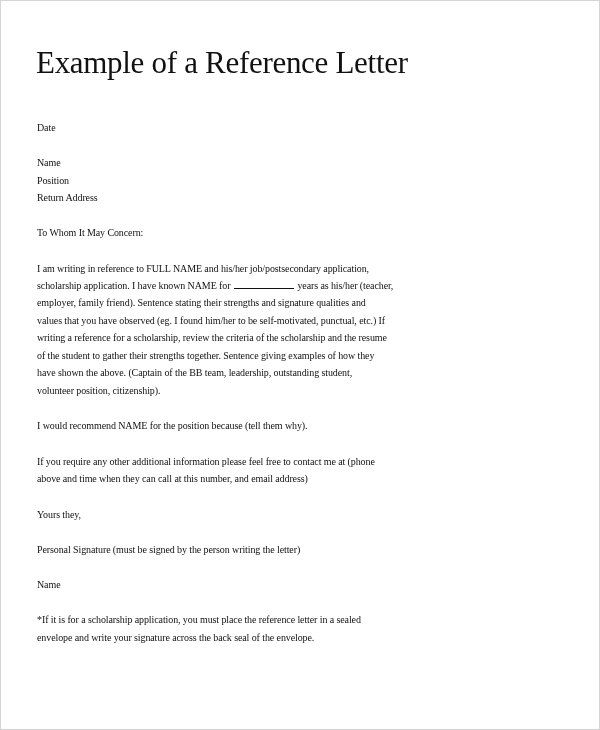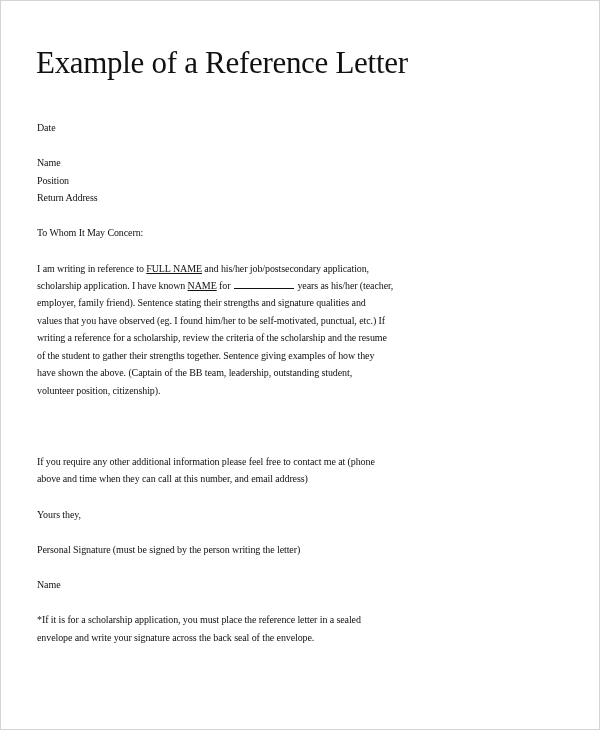--- a/index.html
+++ b/index.html
@@ -15,21 +15,21 @@
   .title {
     position: absolute; left: 35px; top: 44px;
     font-size: 31px; font-weight: normal; letter-spacing: -0.3px;
     margin: 0; line-height: 36px;
   }
   .line {
     position: absolute; left: 36px;
     font-size: 10px; line-height: 17.5px; white-space: nowrap;
     letter-spacing: -0.1px;
   }
-  .u { text-decoration: underline; }
+  .u { }
   .blank { display: inline-block; width: 60px; border-bottom: 1px solid #111; height: 11px; vertical-align: baseline; margin: 0 3px 0 4px; }
 </style>
 </head>
 <body>
 
 <div class="page">
   <h1 class="title">Example of a Reference Letter</h1>
 
   <div class="line" style="top:118px">Date</div>
 
@@ -43,20 +43,21 @@
     <div class="line" style="top:259px"><span>I am writing in reference to </span><span class="u">FULL NAME</span><span> and his/her job/postsecondary application,</span></div>
     <div class="line" style="top:276px"><span>scholarship application. I have known </span><span class="u">NAME</span><span> for</span><span class="blank"></span><span>years as his/her (teacher,</span></div>
     <div class="line" style="top:293px">employer, family friend). Sentence stating their strengths and signature qualities and</div>
     <div class="line" style="top:311px">values that you have observed (eg. I found him/her to be self-motivated, punctual, etc.) If</div>
     <div class="line" style="top:328px">writing a reference for a scholarship, review the criteria of the scholarship and the resume</div>
     <div class="line" style="top:346px">of the student to gather their strengths together.  Sentence giving examples of how they</div>
     <div class="line" style="top:363px">have shown the above. (Captain of the BB team, leadership, outstanding student,</div>
     <div class="line" style="top:381px">volunteer position, citizenship).</div>
   </div>
 
+  <div class="line" style="top:416px"><span>I would recommend </span><span class="u">NAME</span><span> for the position because (tell them why).</span></div>
 
   <div class="line" style="top:452px">If you require any other additional information please feel free to contact me at (phone</div>
   <div class="line" style="top:469px">above and time when they can call at this number, and email address)</div>
 
   <div class="line" style="top:505px">Yours they,</div>
 
   <div class="line" style="top:540px">Personal Signature (must be signed by the person writing the letter)</div>
 
   <div class="line" style="top:575px">Name</div>
 

